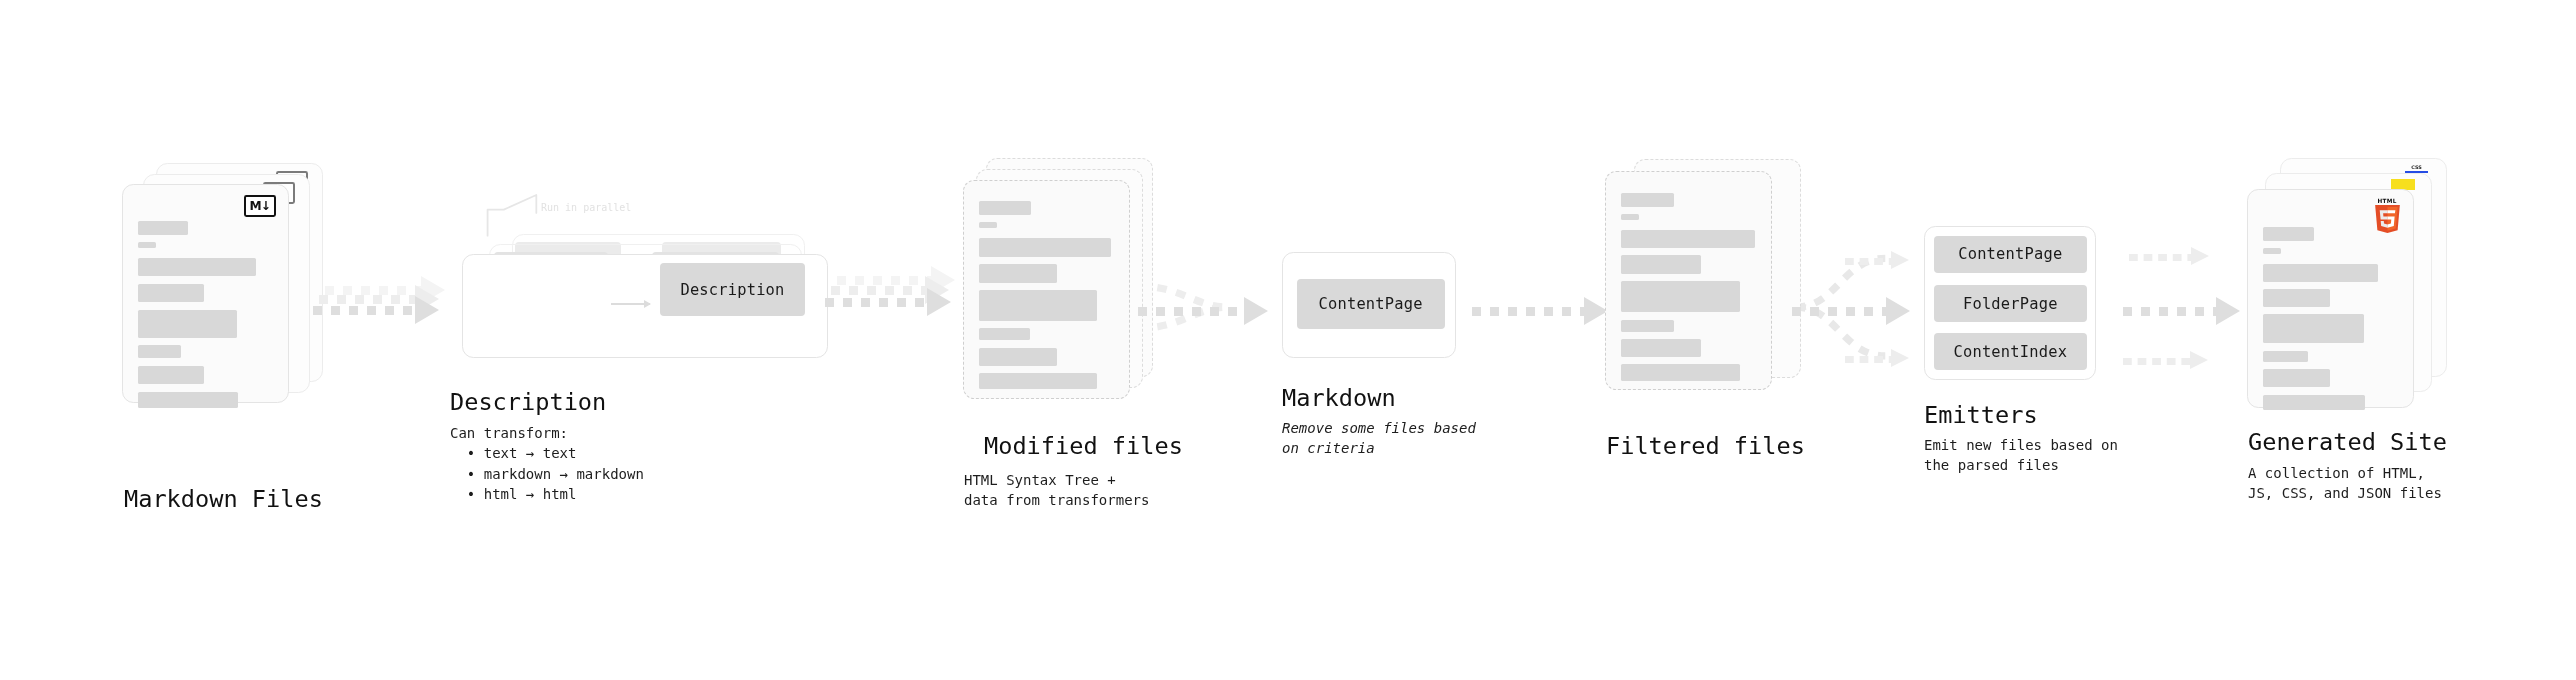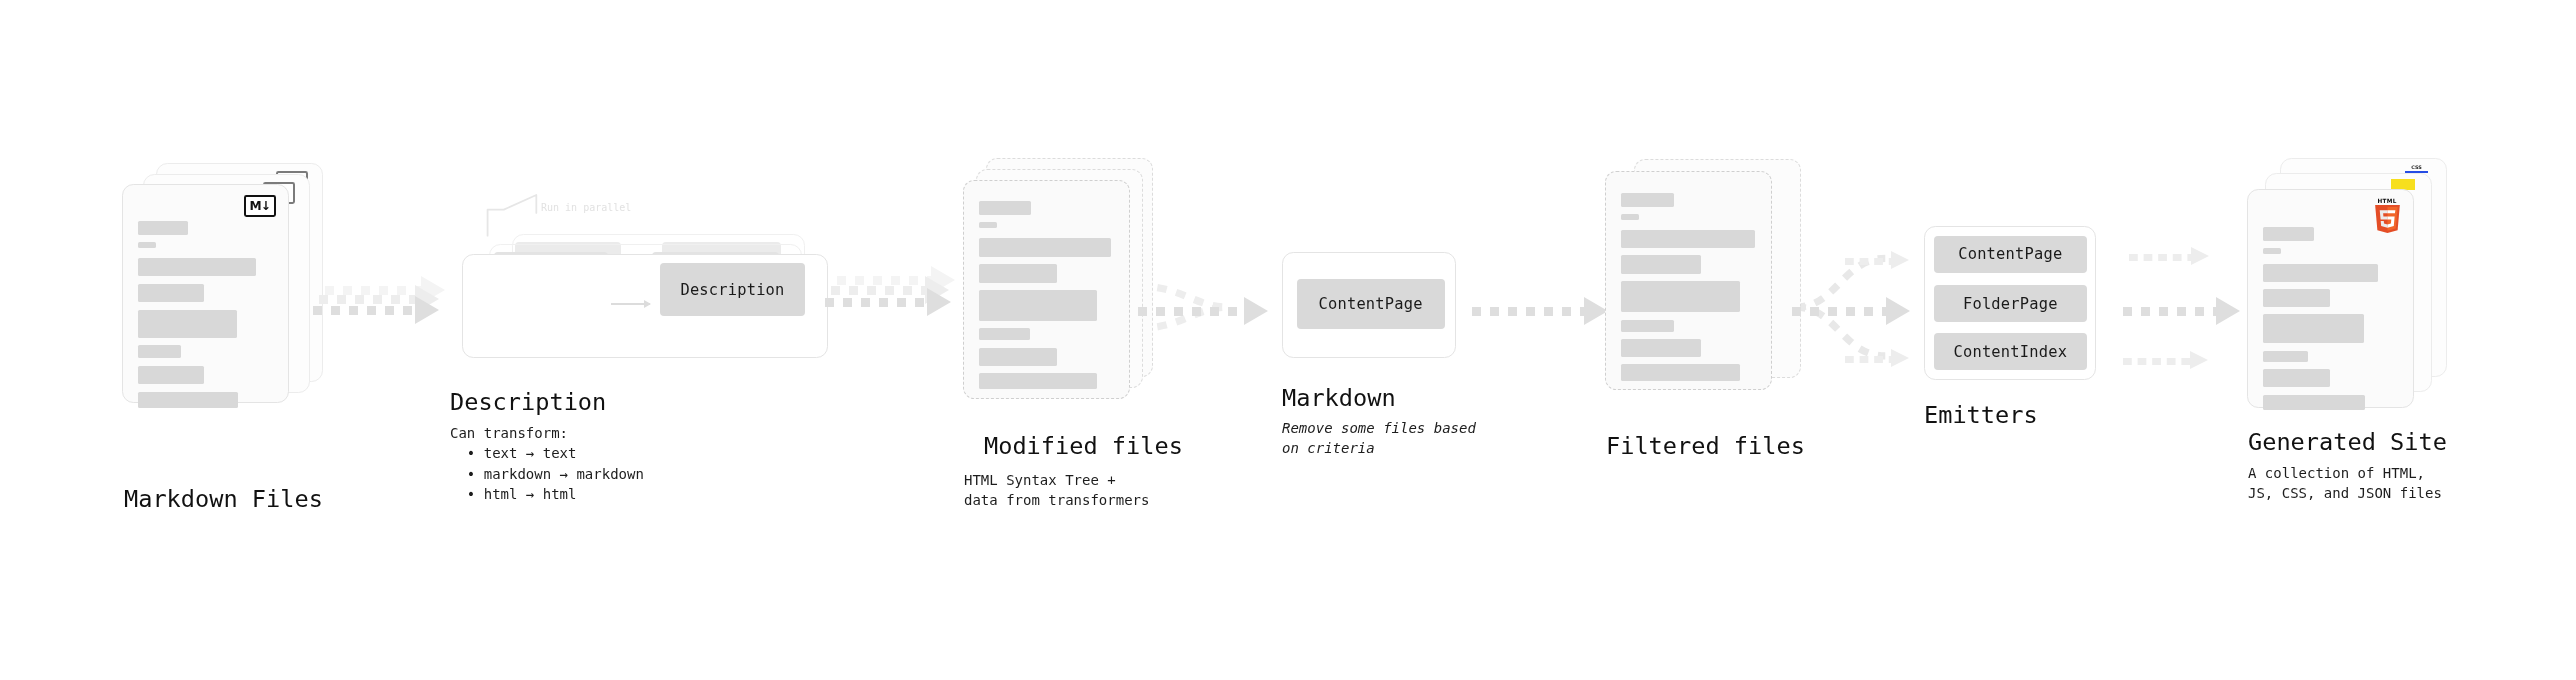--- a/index.html
+++ b/index.html
@@ -346,20 +346,22 @@
 
   <div class="abs" style="left:1924px;top:226px;width:187px;height:163px;">
     <div class="box" style="left:0px;top:0px;width:172px;height:154px;"></div>
     <div class="chip" style="left:9.8px;top:9.8px;width:153px;height:37px;">ContentPage</div>
     <div class="chip" style="left:9.8px;top:59px;width:153px;height:37px;">FolderPage</div>
     <div class="chip" style="left:9.8px;top:107px;width:153px;height:37px;">ContentIndex</div>
   </div>
 
   <div class="title" style="left:1924px;top:401px;">Emitters</div>
 
+  <div class="sub" style="left:1924px;top:435px;">Emit new files based on
+the parsed files</div>
 
   <div class="arrow small ghosted" style="left:2129px;top:254px;width:106px;">
     <div class="shaft" style="width:63px;"></div>
       <div class="head" style="left:62px;"></div>
   </div>
   <div class="arrow" style="left:2123px;top:307px;width:130px;">
     <div class="shaft" style="width:94px;"></div>
       <div class="head" style="left:93px;"></div>
   </div>
   <div class="arrow small ghosted" style="left:2123px;top:358px;width:114px;">

